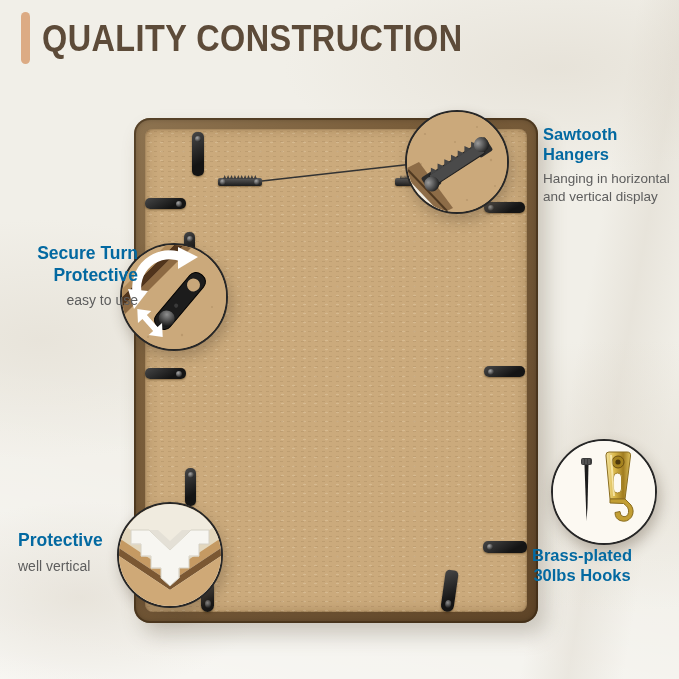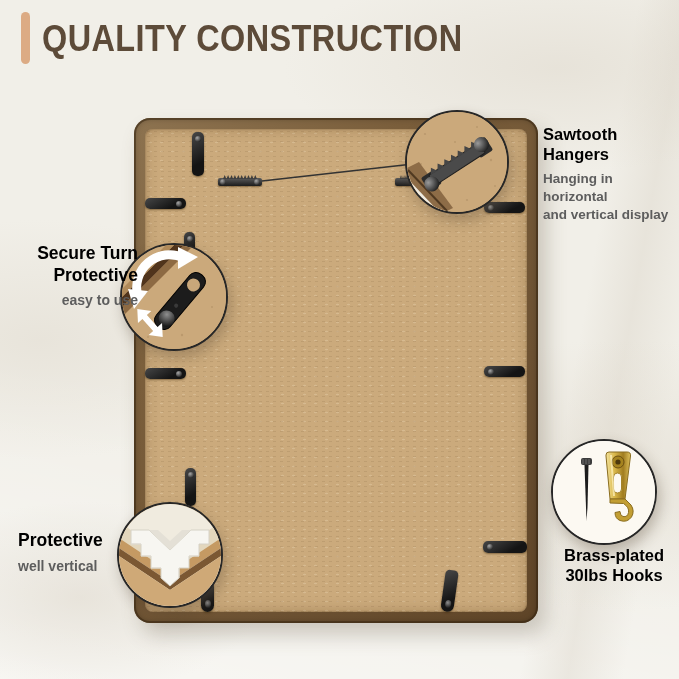--- a/index.html
+++ b/index.html
@@ -69,23 +69,23 @@
   .connector{position:absolute;inset:0;z-index:3;pointer-events:none;}
   
   .bubble{
     position:absolute;z-index:4;border-radius:50%;overflow:hidden;
     border:2px solid #272727;background:#cba97b;
     box-shadow:3px 7px 14px rgba(80,66,46,.32);
   }
   .bubble svg{display:block;}
   
   .callout-text{position:absolute;z-index:5;}
-  .callout-title{font-size:16.5px;font-weight:700;color:#000000;line-height:1.24;}
+  .callout-title{font-size:16.5px;font-weight:700;color:#0369a1;line-height:1.24;}
   .callout-title.lg{font-size:17.5px;}
-  .callout-sub{font-size:13.5px;color:#5d5d5d;line-height:1.34;margin-top:5px;font-weight:bold;}
+  .callout-sub{font-size:13.5px;color:#5d5d5d;line-height:1.34;margin-top:5px;}
   .callout-sub.md{font-size:14px;}
   .center{text-align:center;}
 </style>
 </head>
 <body>
 
 <div class="wall-texture"></div>
 
 <div class="header">
   <div class="accent-bar"></div>
@@ -258,18 +258,18 @@
   <div class="callout-sub md">easy to use</div>
 </div>
 
 <div class="callout-text" style="left:18px;top:530px;width:130px;">
   <div class="callout-title lg">
     <span>Protective</span><br>
   </div>
   <div class="callout-sub md">well vertical</div>
 </div>
 
-<div class="callout-text center" style="left:518px;top:545px;width:128px;margin-left:32px;">
+<div class="callout-text center" style="left:518px;top:545px;width:128px;">
   <div class="callout-title">
     <span>Brass-plated</span><br>
     <span>30lbs Hooks</span>
   </div>
 </div>
 
 </body></html>

